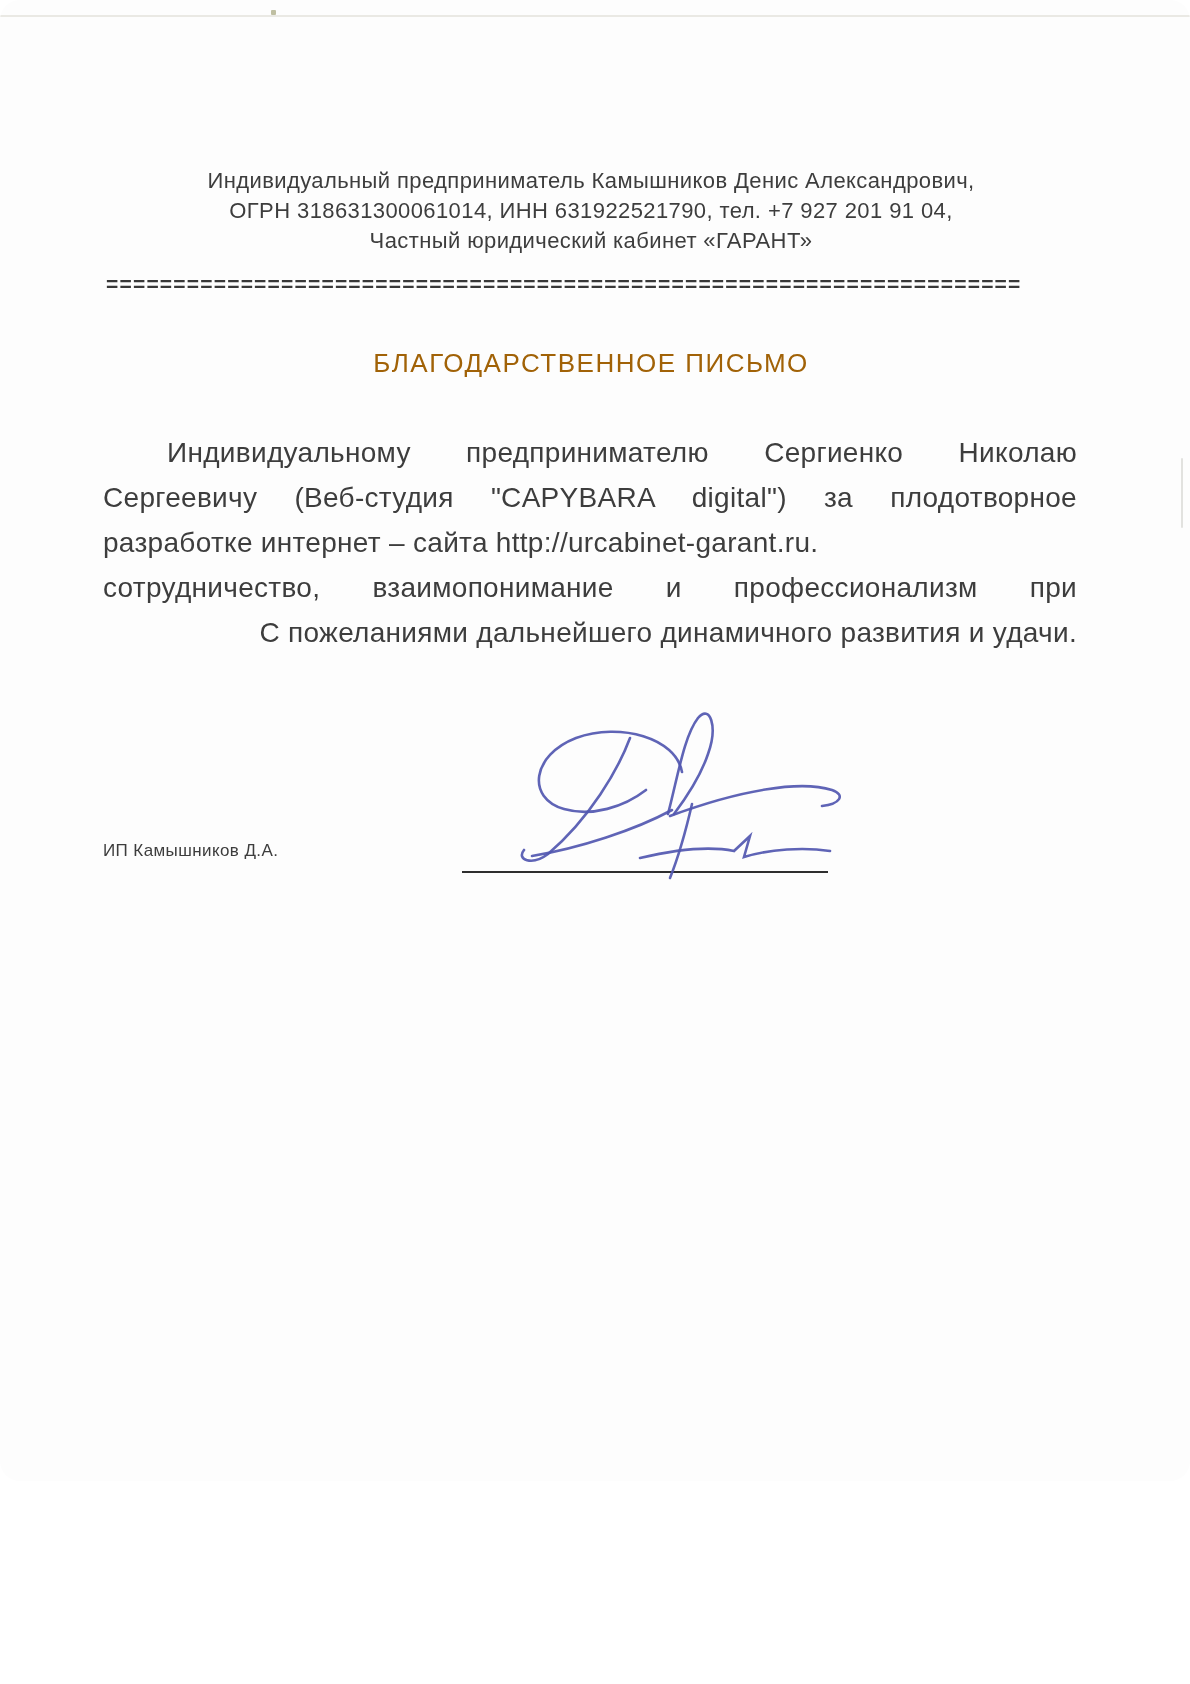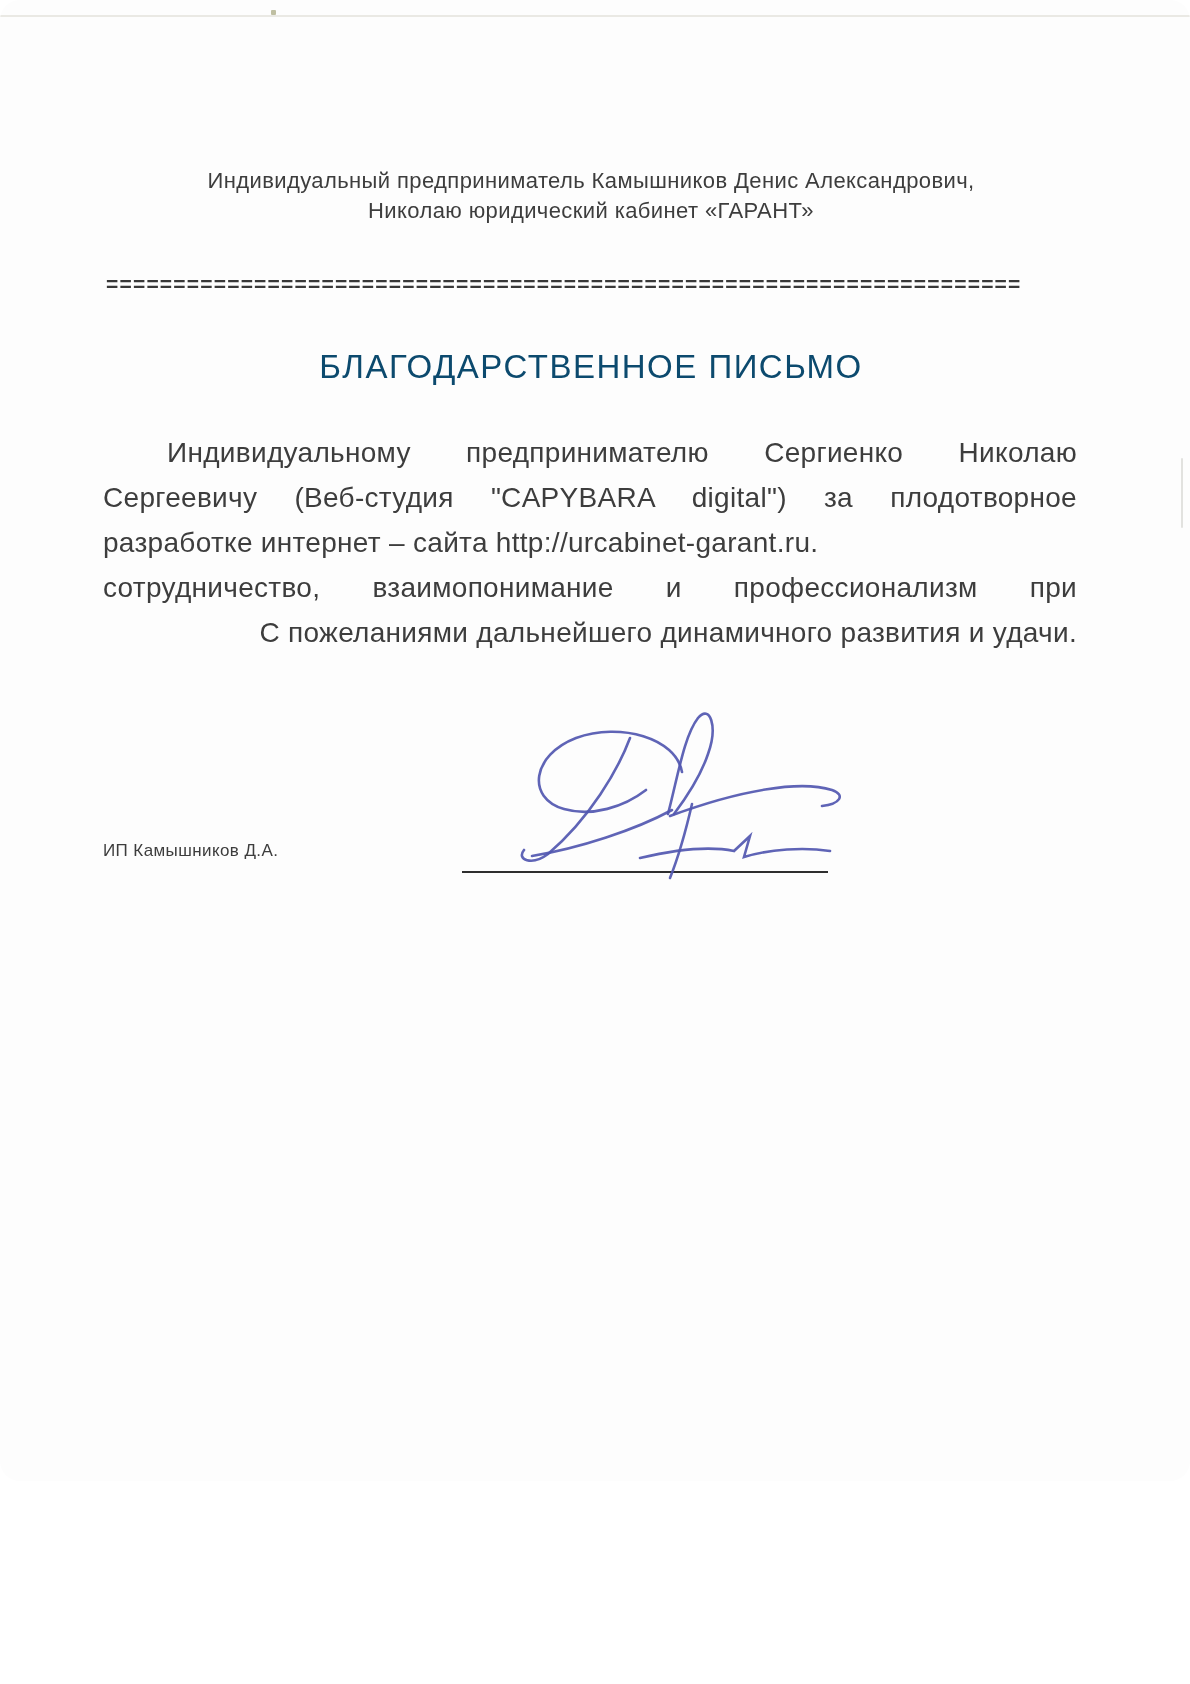--- a/index.html
+++ b/index.html
@@ -31,21 +31,21 @@
     font-size:22px;line-height:30px;letter-spacing:.4px;
   }
   .separator{
     position:absolute;left:106px;top:272px;width:916px;height:26px;
     overflow:hidden;white-space:nowrap;
     font-size:21px;letter-spacing:1.2px;font-weight:bold;color:#383838;
   }
   .letter-title{
     position:absolute;left:105px;top:348px;width:972px;
     text-align:center;
-    font-size:33px;letter-spacing:1.5px;color:#0c4a6e;
+    font-size:26px;letter-spacing:1.5px;color:#a16207;
   }
   
   .body-block{position:absolute;left:103px;top:430px;width:974px;font-size:28px;letter-spacing:.3px;}
   .body-line{height:45px;line-height:45px;white-space:nowrap;}
   .just{text-align:justify;text-align-last:justify;white-space:normal;overflow:hidden;}
   .indent-1{padding-left:64px;}
   .indent-2{padding-left:44px;text-align:right;}
   
   .sig-name{position:absolute;left:103px;top:841px;font-size:17px;letter-spacing:.4px;white-space:nowrap;}
   .sig-line{position:absolute;left:462px;top:871px;width:366px;height:2px;background:var(--line);}
@@ -56,21 +56,22 @@
 <body>
 
 <div class="page">
 
   <div class="scan-edge-top"></div>
   <div class="scan-speck"></div>
   <div class="scan-edge-right"></div>
 
   <div class="letterhead">
     <div>Индивидуальный предприниматель Камышников Денис Александрович,</div>
-    <div>Николаю юридический кабинет «ГАРАНТ»</div>
+    <div>ОГРН 318631300061014, ИНН 631922521790, тел. +7 927 201 91 04,</div>
+    <div>Частный юридический кабинет «ГАРАНТ»</div>
   </div>
 
   <div class="separator">======================================================================</div>
 
   <div class="letter-title">БЛАГОДАРСТВЕННОЕ ПИСЬМО</div>
 
   <div class="body-block">
     <div class="body-line just indent-1">Индивидуальному предпринимателю Сергиенко Николаю</div>
     <div class="body-line just">Сергеевичу (Веб-студия "CAPYBARA digital") за плодотворное</div>
     <div class="body-line">разработке интернет – сайта  http://urcabinet-garant.ru.</div>

